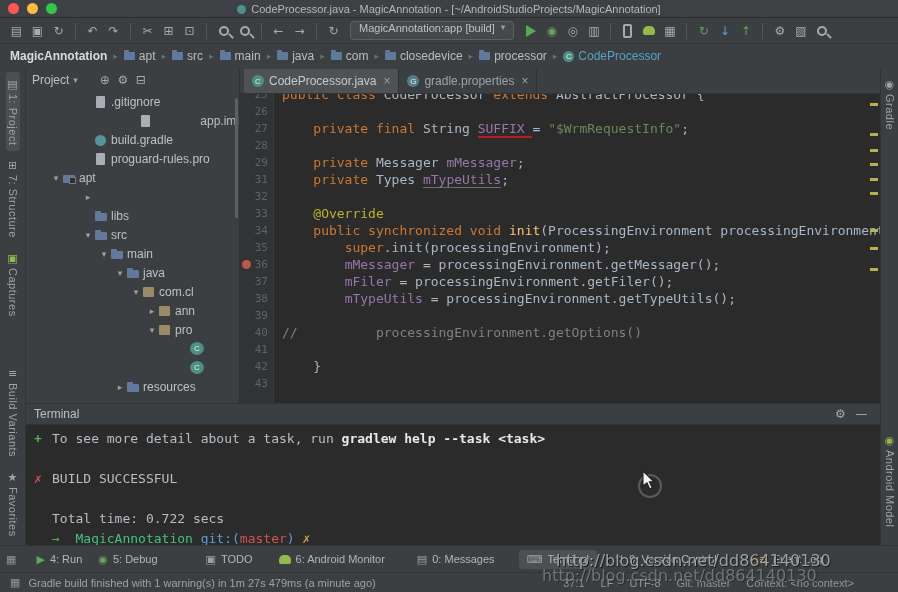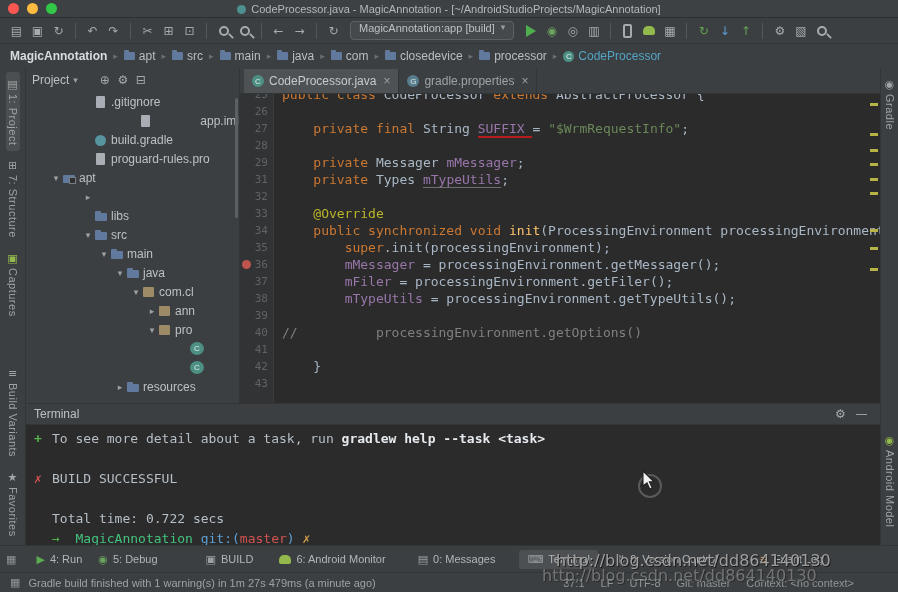--- a/index.html
+++ b/index.html
@@ -520,21 +520,21 @@
       <div class="bb-item">
         <i style="color: rgb(92, 171, 80);">▶</i>
         <span class="bb-label">4: Run</span>
       </div>
       <div class="bb-item">
         <i style="color: rgb(107, 164, 95);">◉</i>
         <span class="bb-label">5: Debug</span>
       </div>
       <div class="bb-item">
         <i>▣</i>
-        <span class="bb-label">BUILD</span>
+        <span class="bb-label">TODO</span>
       </div>
       <div class="bb-item">
         <i class="shape shape-android"></i>
         <span class="bb-label">6: Android Monitor</span>
       </div>
       <div class="bb-item">
         <i>▤</i>
         <span class="bb-label">0: Messages</span>
       </div>
       <div class="bb-item active">

